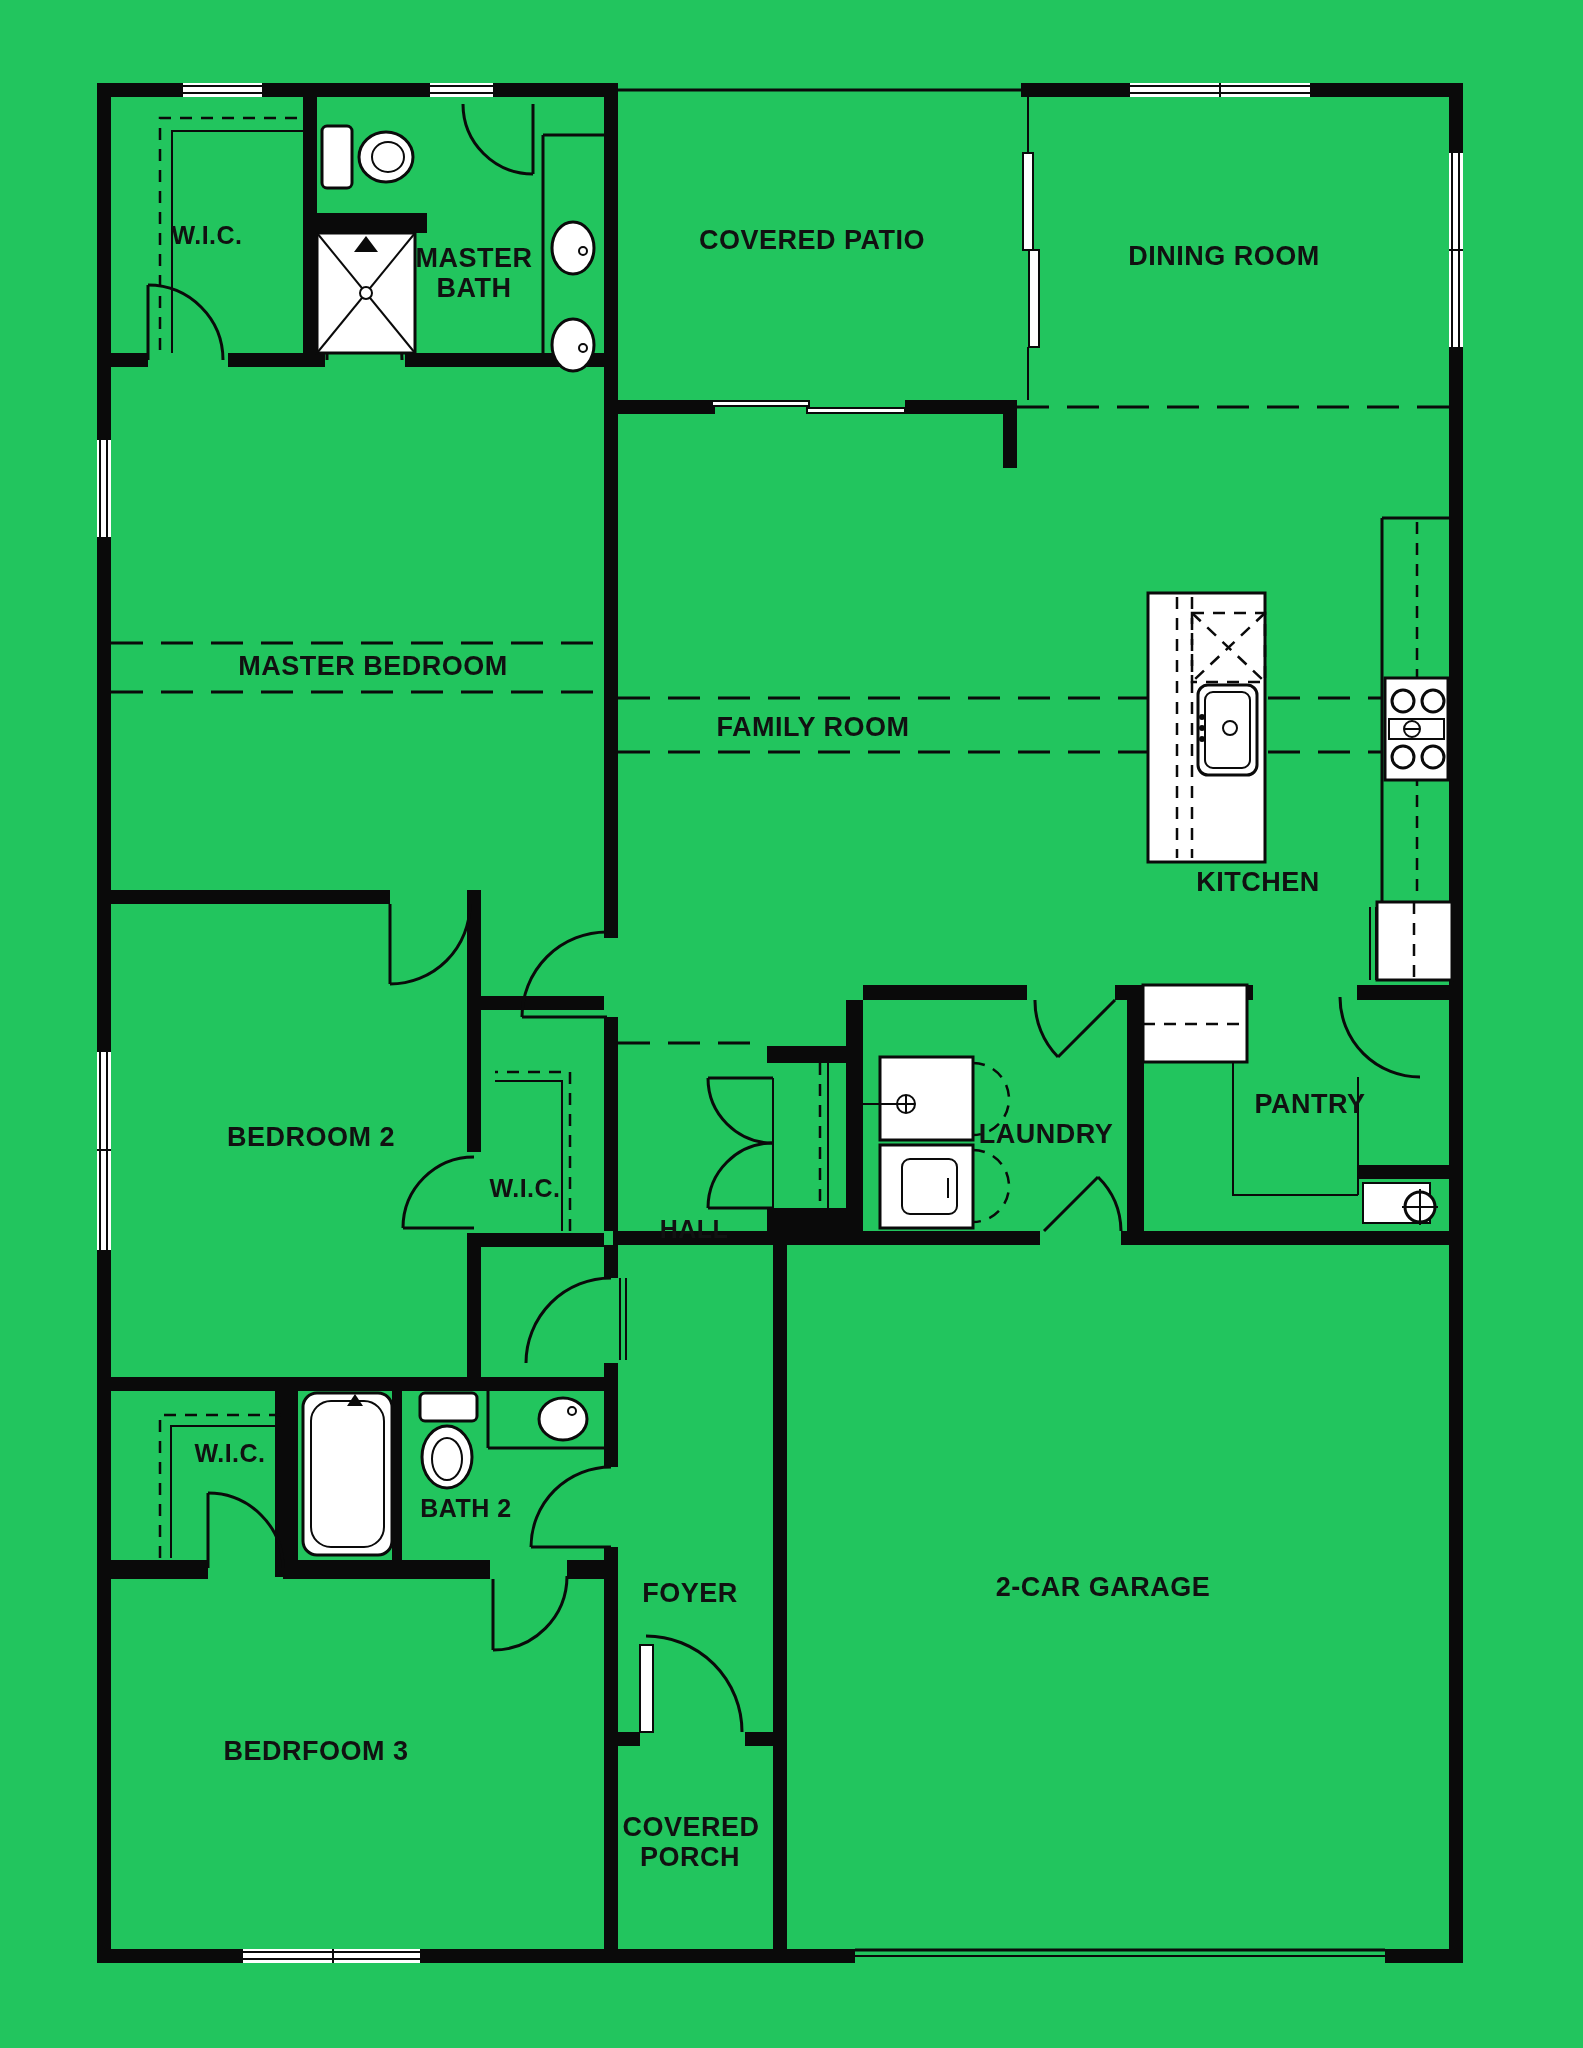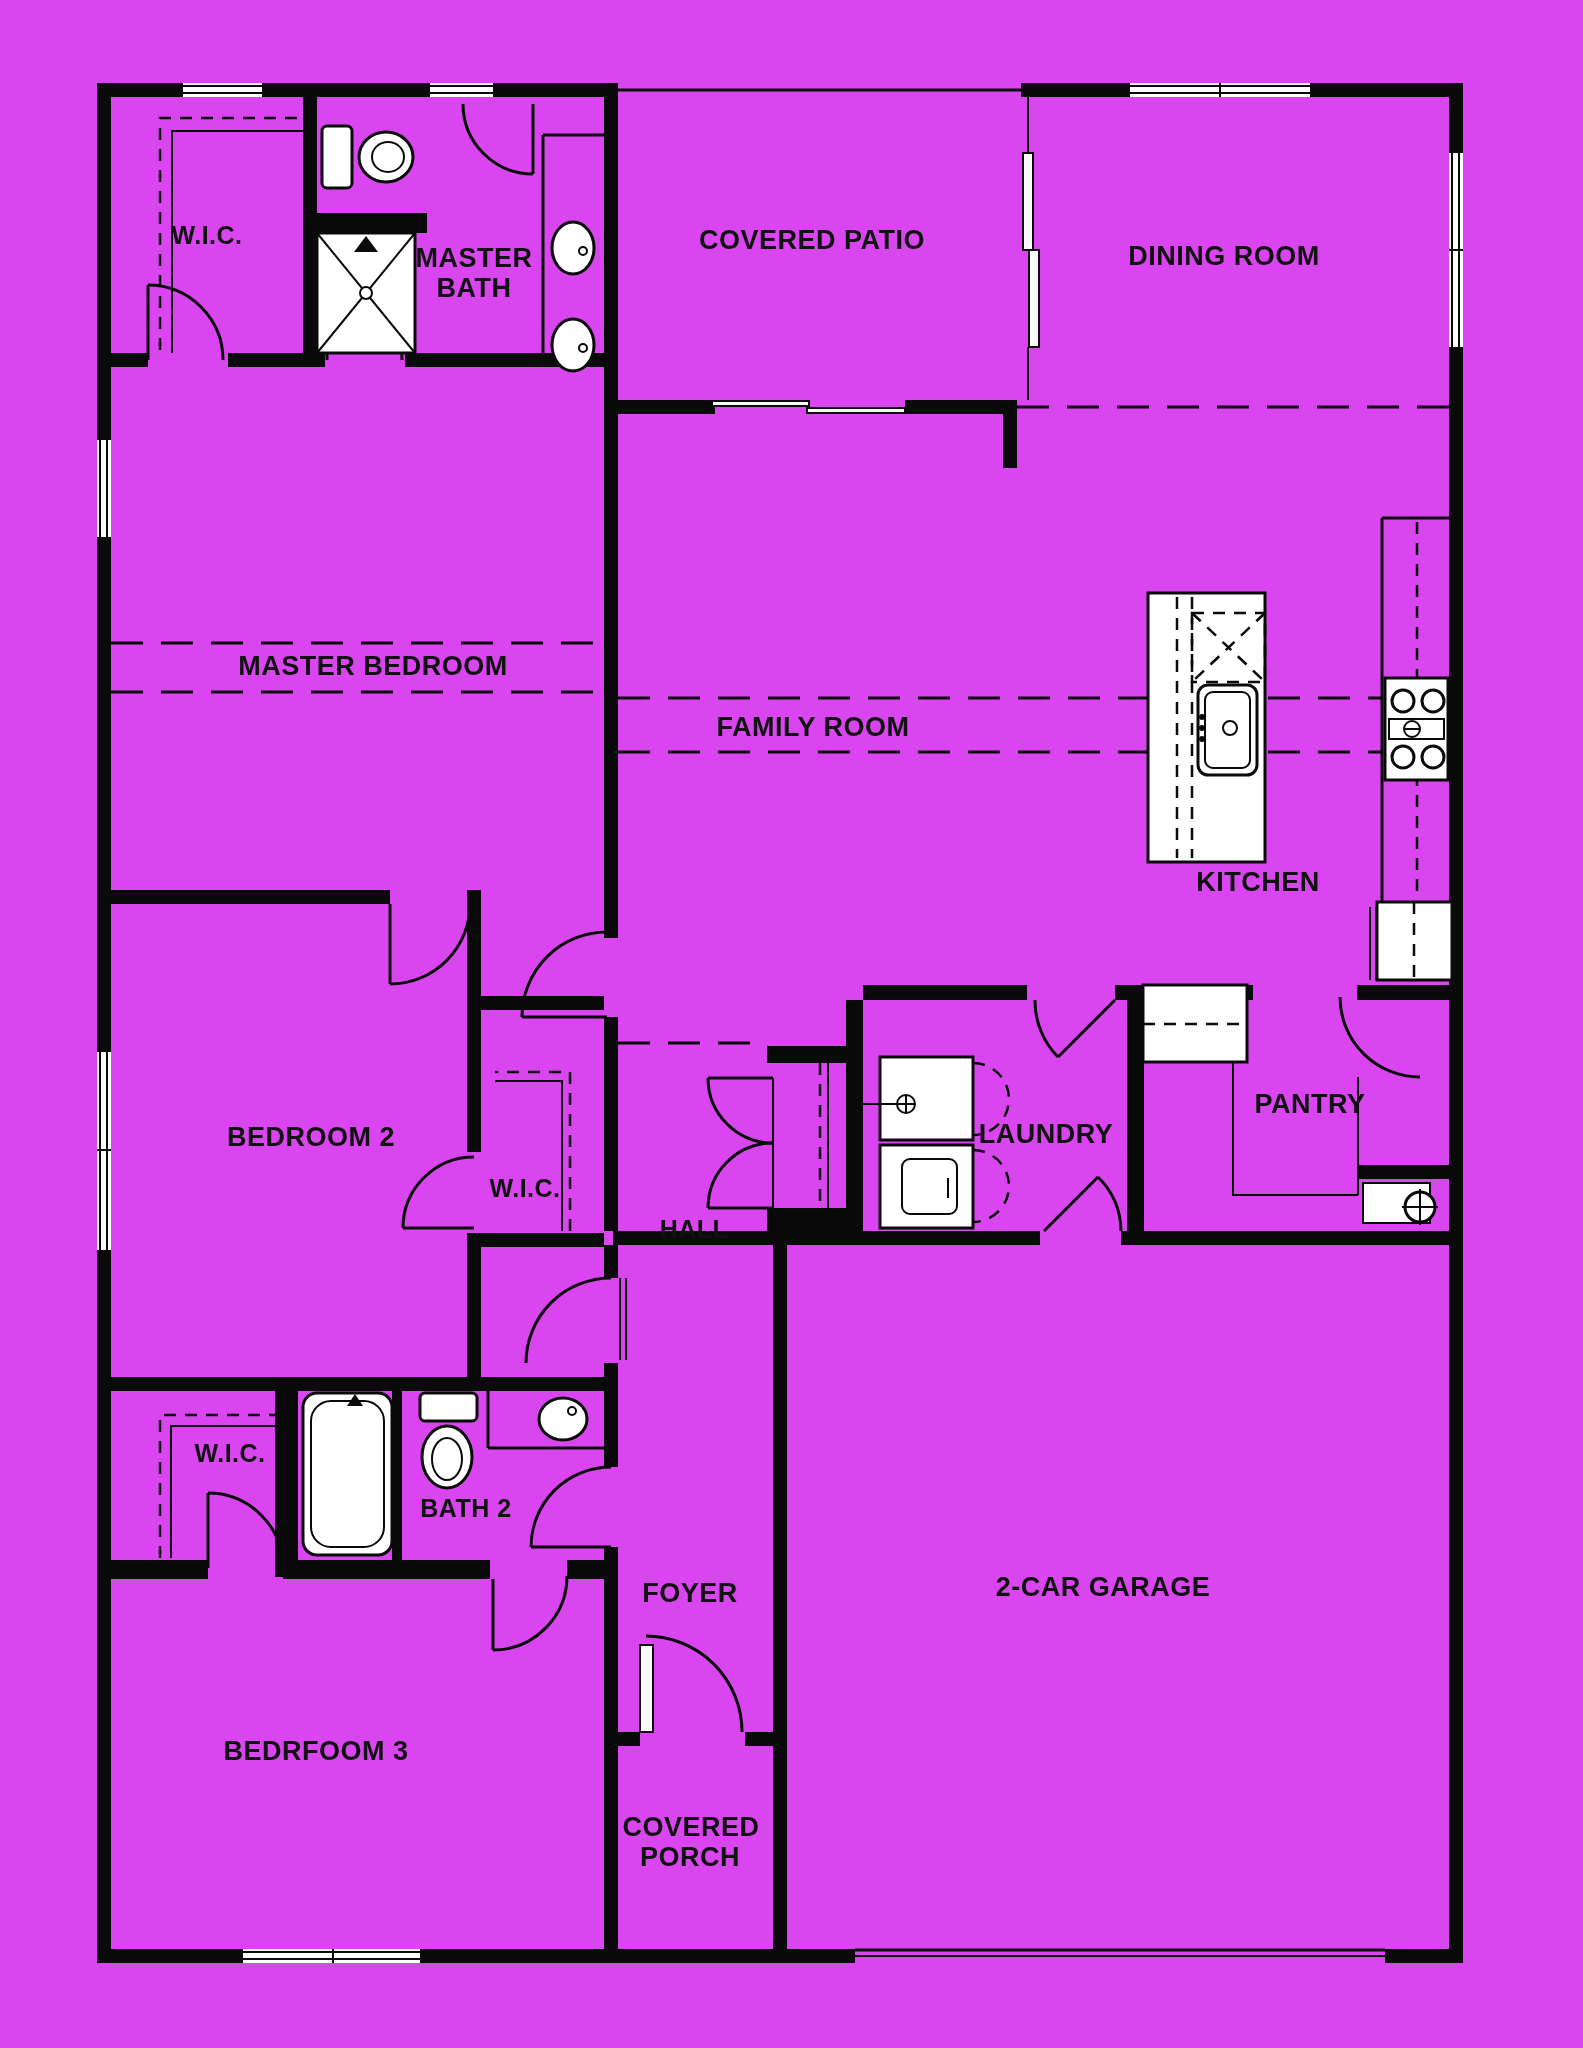--- a/index.html
+++ b/index.html
@@ -1,16 +1,16 @@
 <!DOCTYPE html>
 <html><head>
 <meta charset="utf-8">
 <style>
   html,body{margin:0;padding:0;background:#ffffff;}
-  .page{width:1583px;height:2048px;position:relative;background:#d946ef;}
+  .page{width:1583px;height:2048px;position:relative;background:#22c55e;}
   svg{display:block;}
   .room-label{
     font-family:"Liberation Sans", sans-serif;
     font-weight:bold;
     font-size:27px;
     fill:#111111;
     letter-spacing:.5px;
     text-anchor:middle;
   }
   .room-label.small{font-size:25px;}

